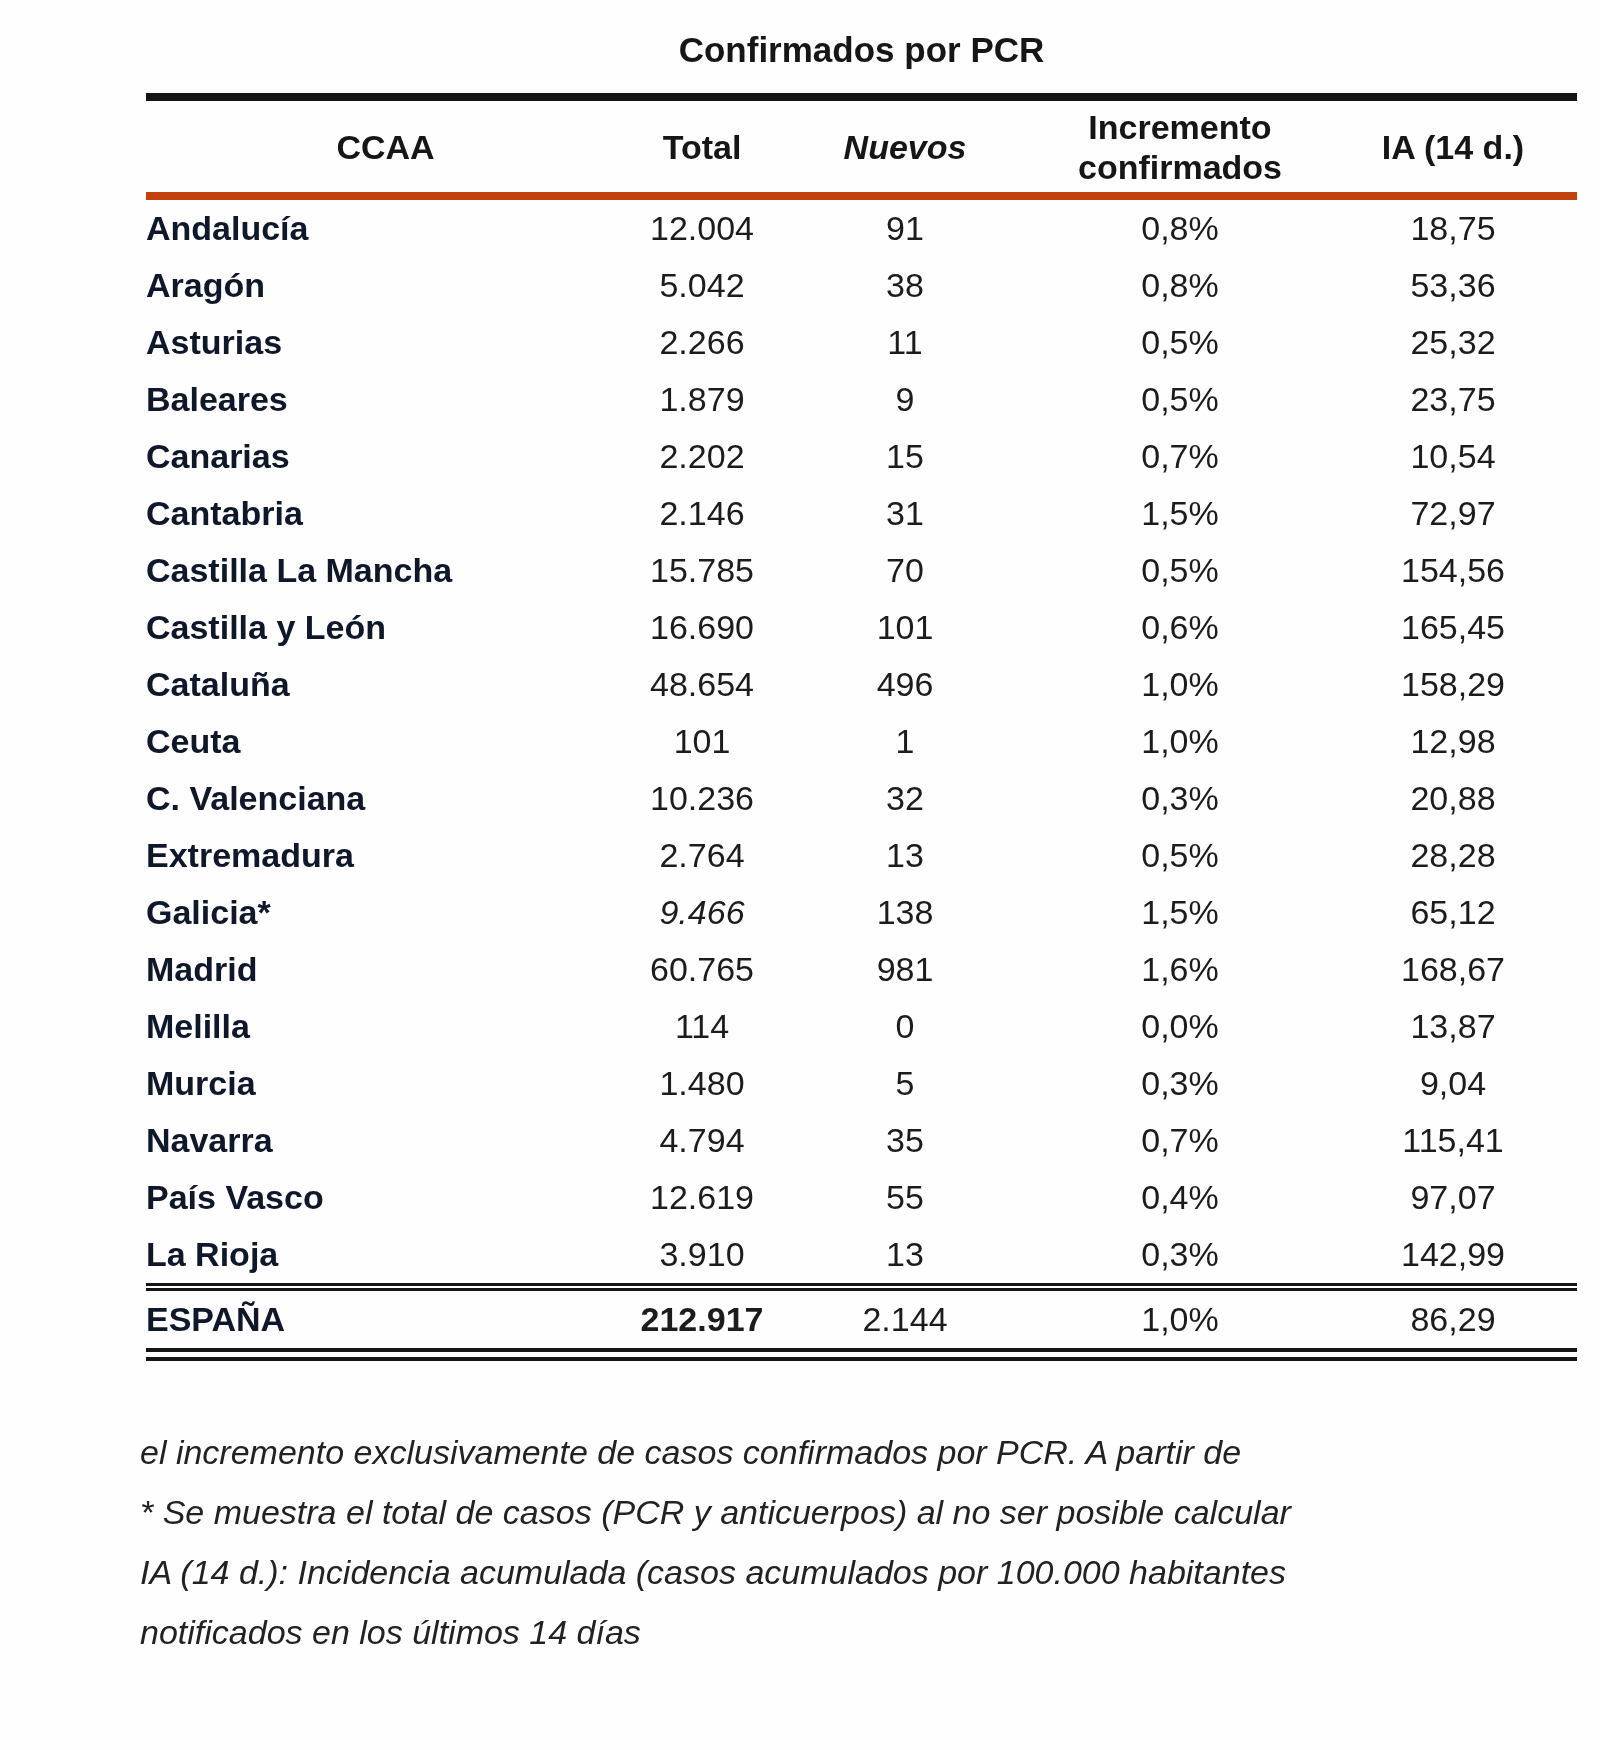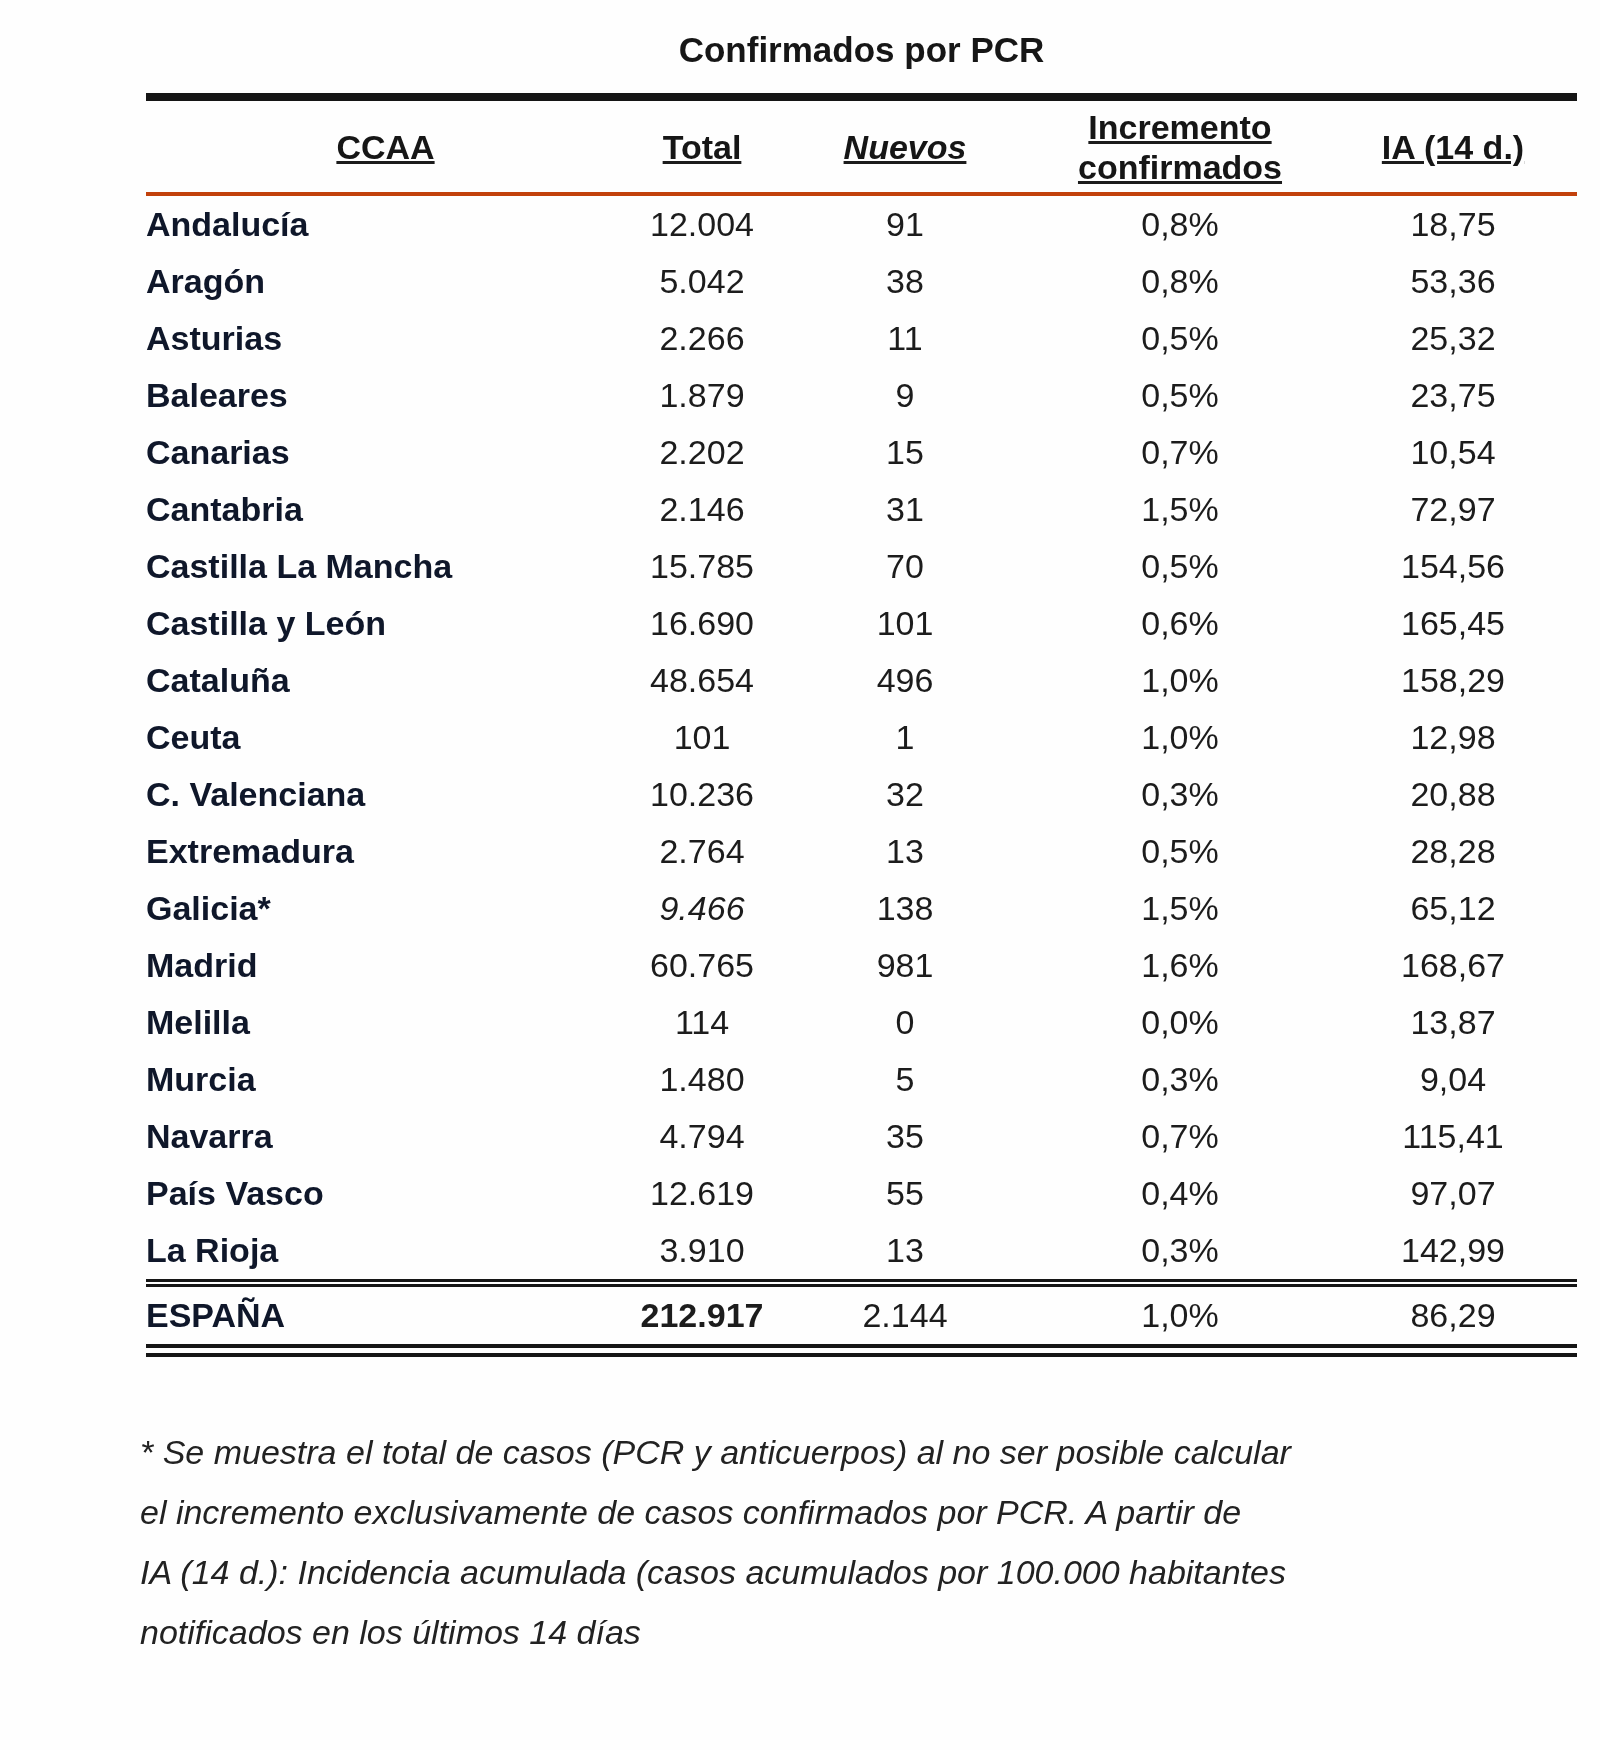--- a/index.html
+++ b/index.html
@@ -10,21 +10,21 @@
   }
   .table-block { position:absolute; left:146px; top:28px; width:1431px; }
   .title {
     font-size:35px; font-weight:bold; text-align:center;
     height:43px; line-height:43px; margin:0 0 22px 0; color:#161616;
   }
   table.pcr {
     border-collapse:collapse; table-layout:fixed; width:1431px;
     font-size:34px; color:#1c1c1c;
   }
-  thead tr { border-top:8px solid #151515; border-bottom:4px solid #c2410c;text-decoration:underline; }
+  thead tr { border-top:8px solid #151515; border-bottom:8px solid #c2410c; }
   th {
     font-weight:bold; height:91px; vertical-align:middle;
     line-height:40px; padding:0; text-align:center; font-size:34px; color:#161616;
   }
   th.c-nuevos { font-style:italic; }
   tbody.rows td, tbody.total-body td {
     height:57px; padding:0; vertical-align:middle; white-space:nowrap;
   }
   td.ccaa { font-weight:bold; text-align:left; padding-left:26px; color:#0f172a; }
   td.total { text-align:center; }
@@ -228,19 +228,19 @@
           <td class="total">212.917</td>
           <td class="nuevos">2.144</td>
           <td class="inc">1,0%</td>
           <td class="ia">86,29</td>
         </tr>
       </tbody>
     </table>
   </div>
 
   <div class="footnotes">
+    <div>el incremento exclusivamente de casos confirmados por PCR. A partir de</div>
     <div>* Se muestra el total de casos (PCR y anticuerpos) al no ser posible calcular</div>
-    <div>el incremento exclusivamente de casos confirmados por PCR. A partir de</div>
     <div>IA (14 d.): Incidencia acumulada (casos acumulados por 100.000 habitantes</div>
     <div>notificados en los últimos 14 días</div>
   </div>
 
 </div>
 
 </body></html>

